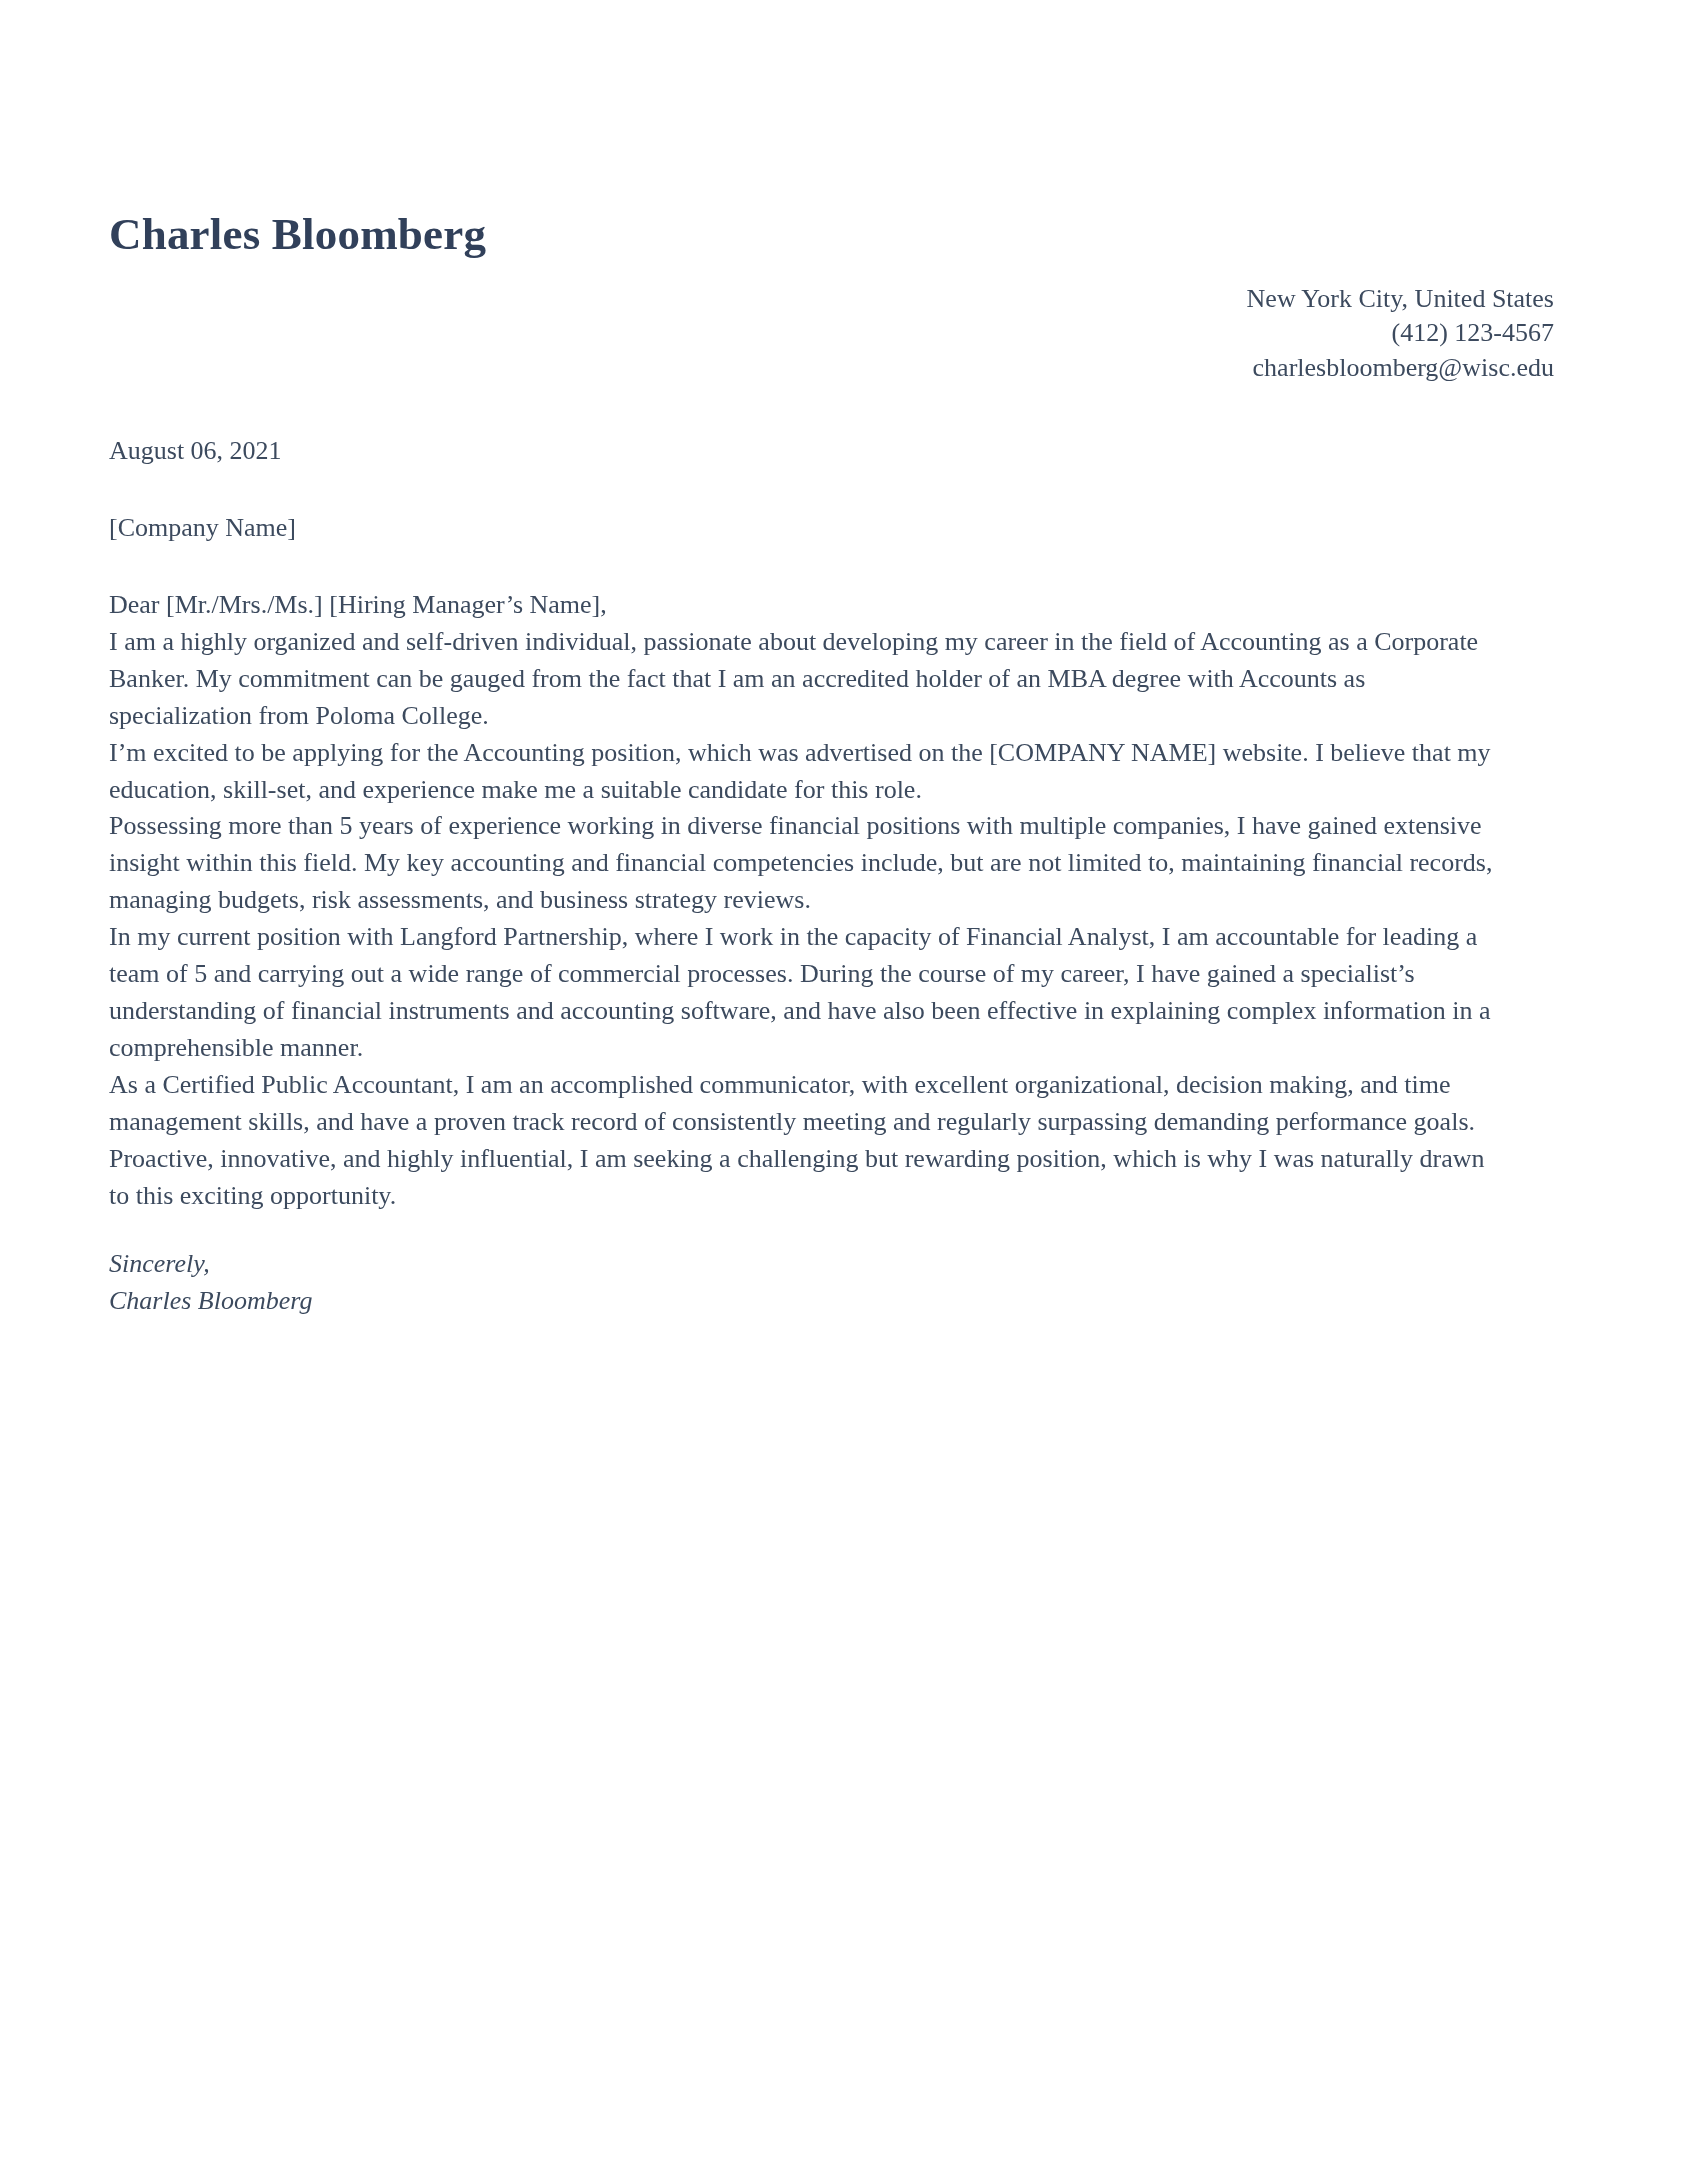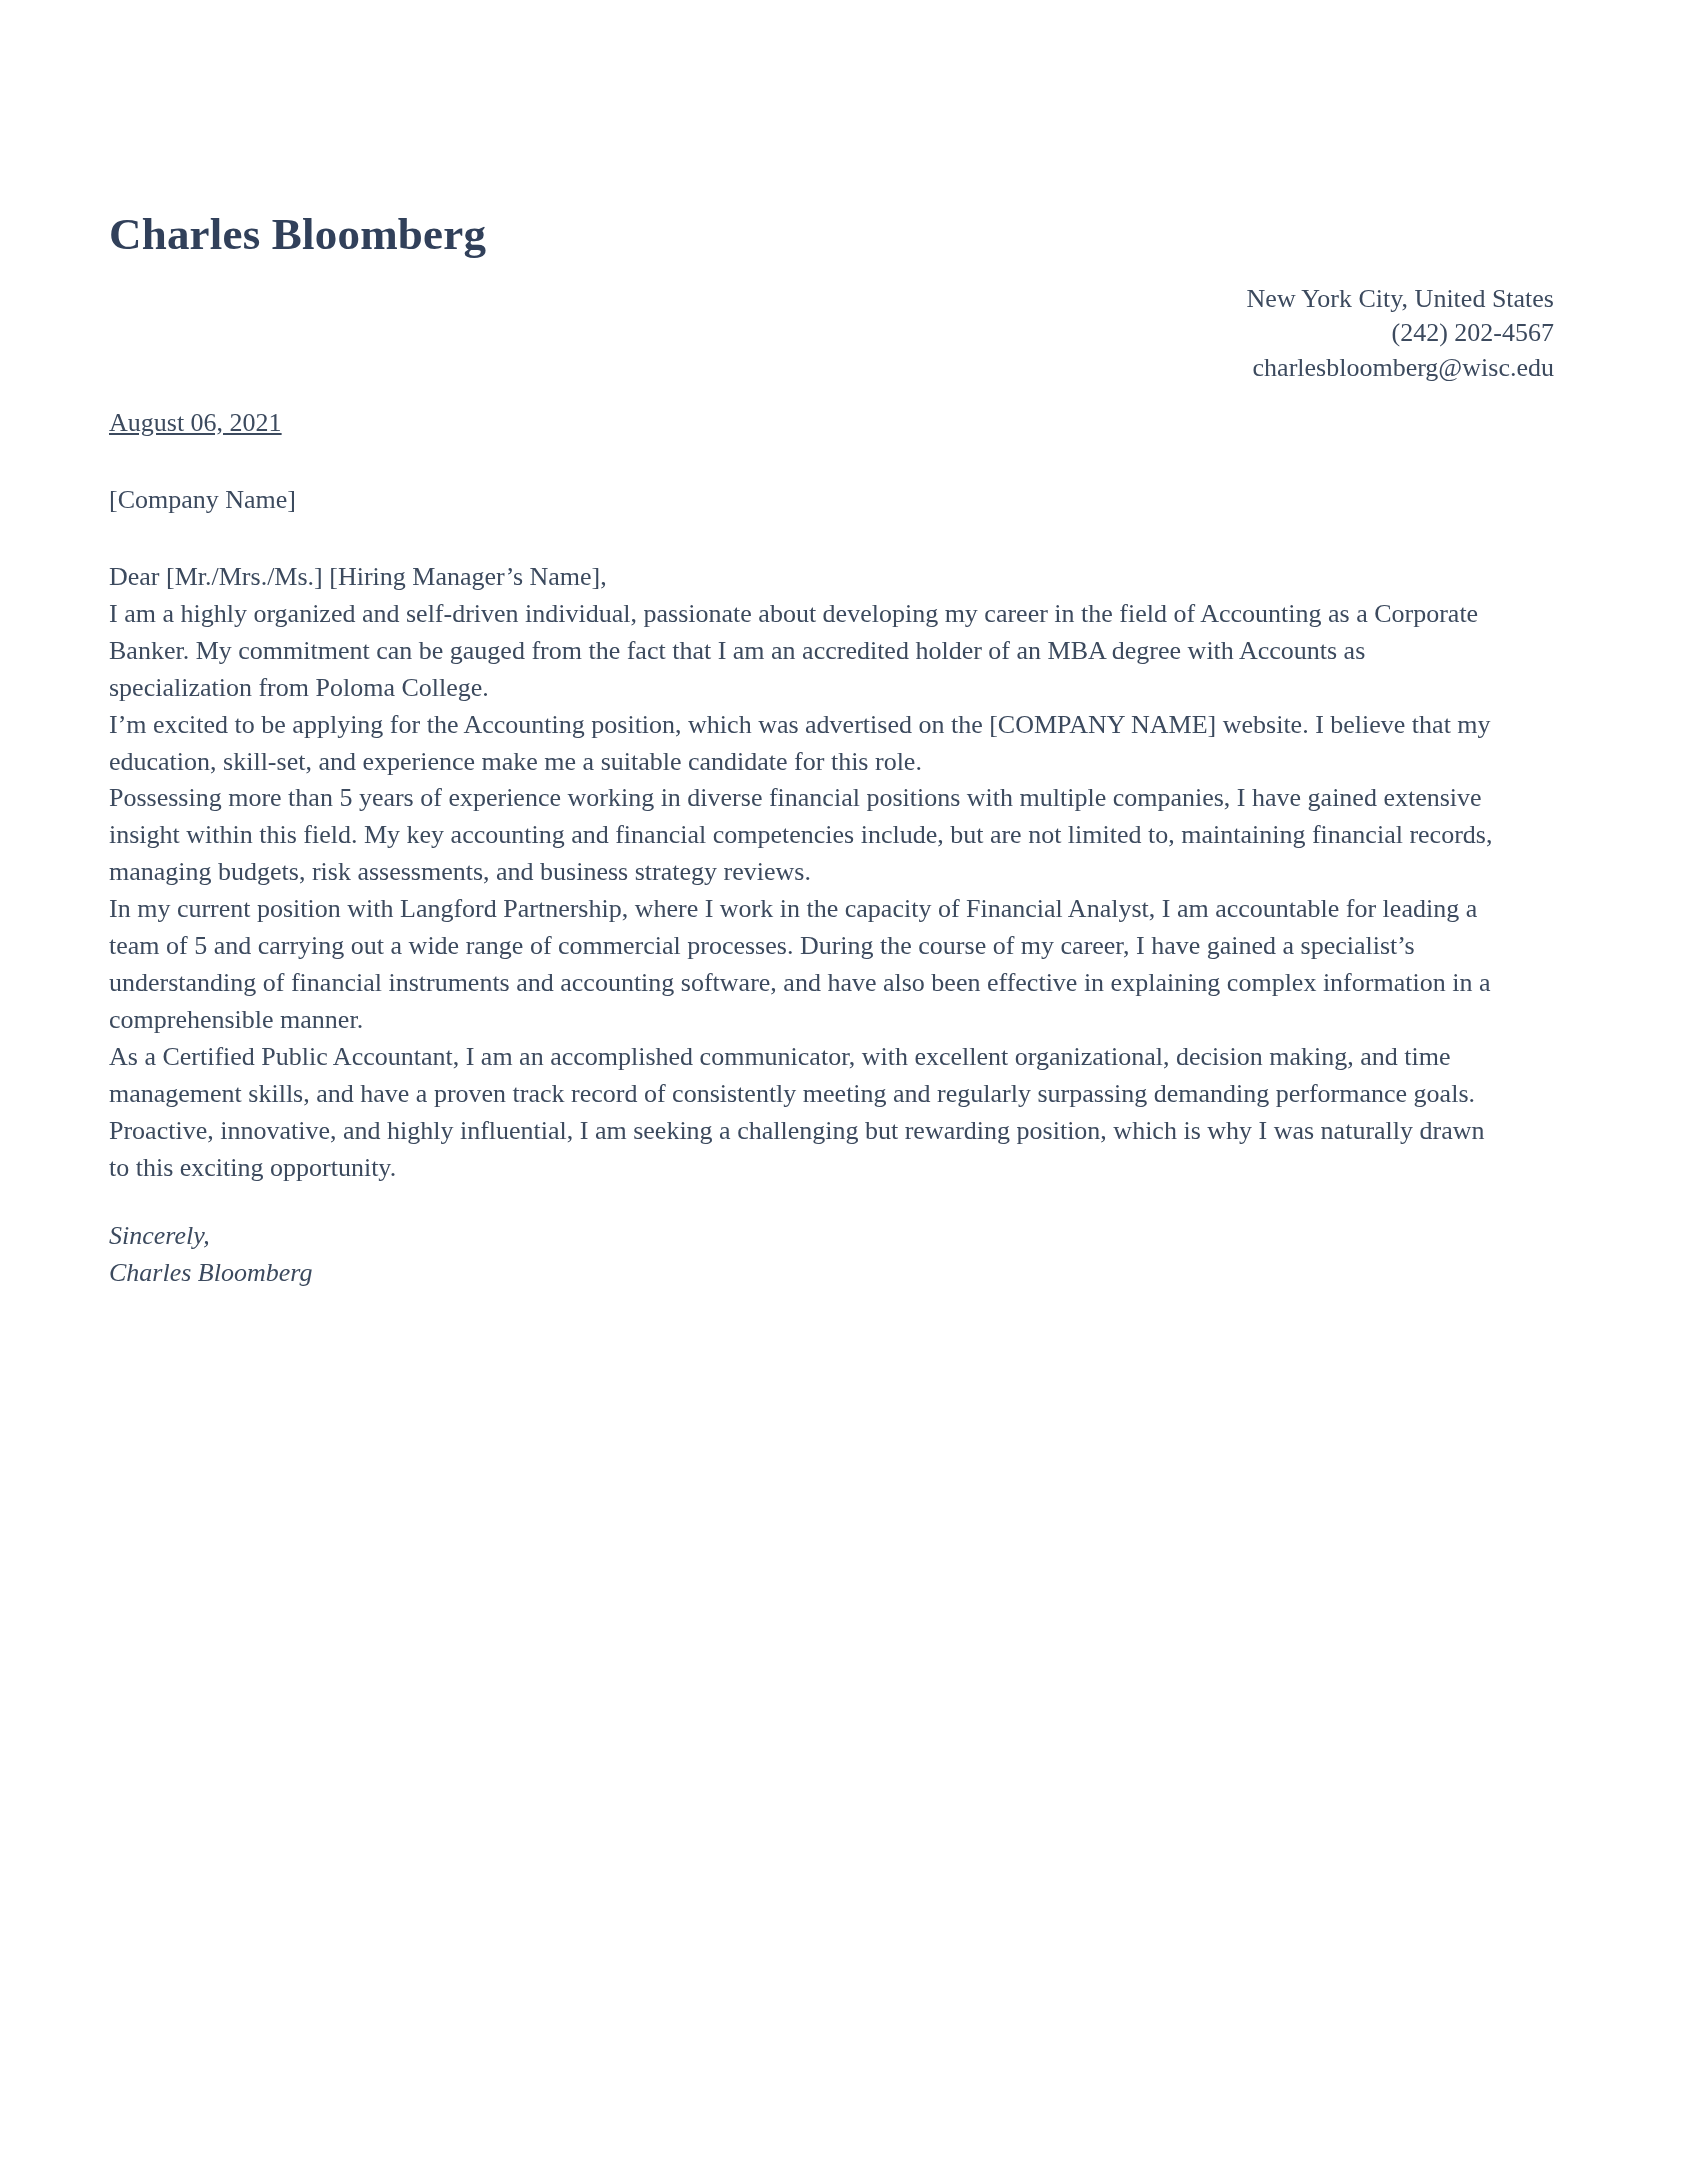--- a/index.html
+++ b/index.html
@@ -45,21 +45,21 @@
     line-height: 1.33;
     margin: 0;
   }
   
   .block {
     font-size: 26px;
     color: #3c4a5e;
     line-height: 1.42;
     margin: 0;
   }
-  .gap-date      { margin-top: 20px; text-decoration: underline; }
+  .gap-date      { margin-top: 48px; }
   .gap-company   { margin-top: 40px; }
   .gap-salute    { margin-top: 40px; }
   .gap-para      { margin-top: 40px; }
   .gap-signoff   { margin-top: 32px; font-style: italic; }
 
   .para {
     font-size: 26px;
     color: #3c4a5e;
     line-height: 1.42;
     margin: 0;
@@ -76,21 +76,21 @@
 </head>
 <body>
 
 <div class="page">
   <div class="letter">
 
     <h1 class="name-heading">Charles Bloomberg</h1>
 
     <ul class="contact-list">
       <li>New York City, United States</li>
-      <li>(242) 202-4567</li>
+      <li>(412) 123-4567</li>
       <li>charlesbloomberg@wisc.edu</li>
     </ul>
 
     <p class="block gap-date">August 06, 2021</p>
 
     <p class="block gap-company">[Company Name]</p>
 
     <p class="block gap-salute">Dear [Mr./Mrs./Ms.] [Hiring Manager’s Name],</p>
 
     <p class="para gap-para">I am a highly organized and self-driven individual, passionate about developing my career in the field of Accounting as a Corporate Banker. My commitment can be gauged from the fact that I am an accredited holder of an MBA degree with Accounts as specialization from Poloma College.</p>

